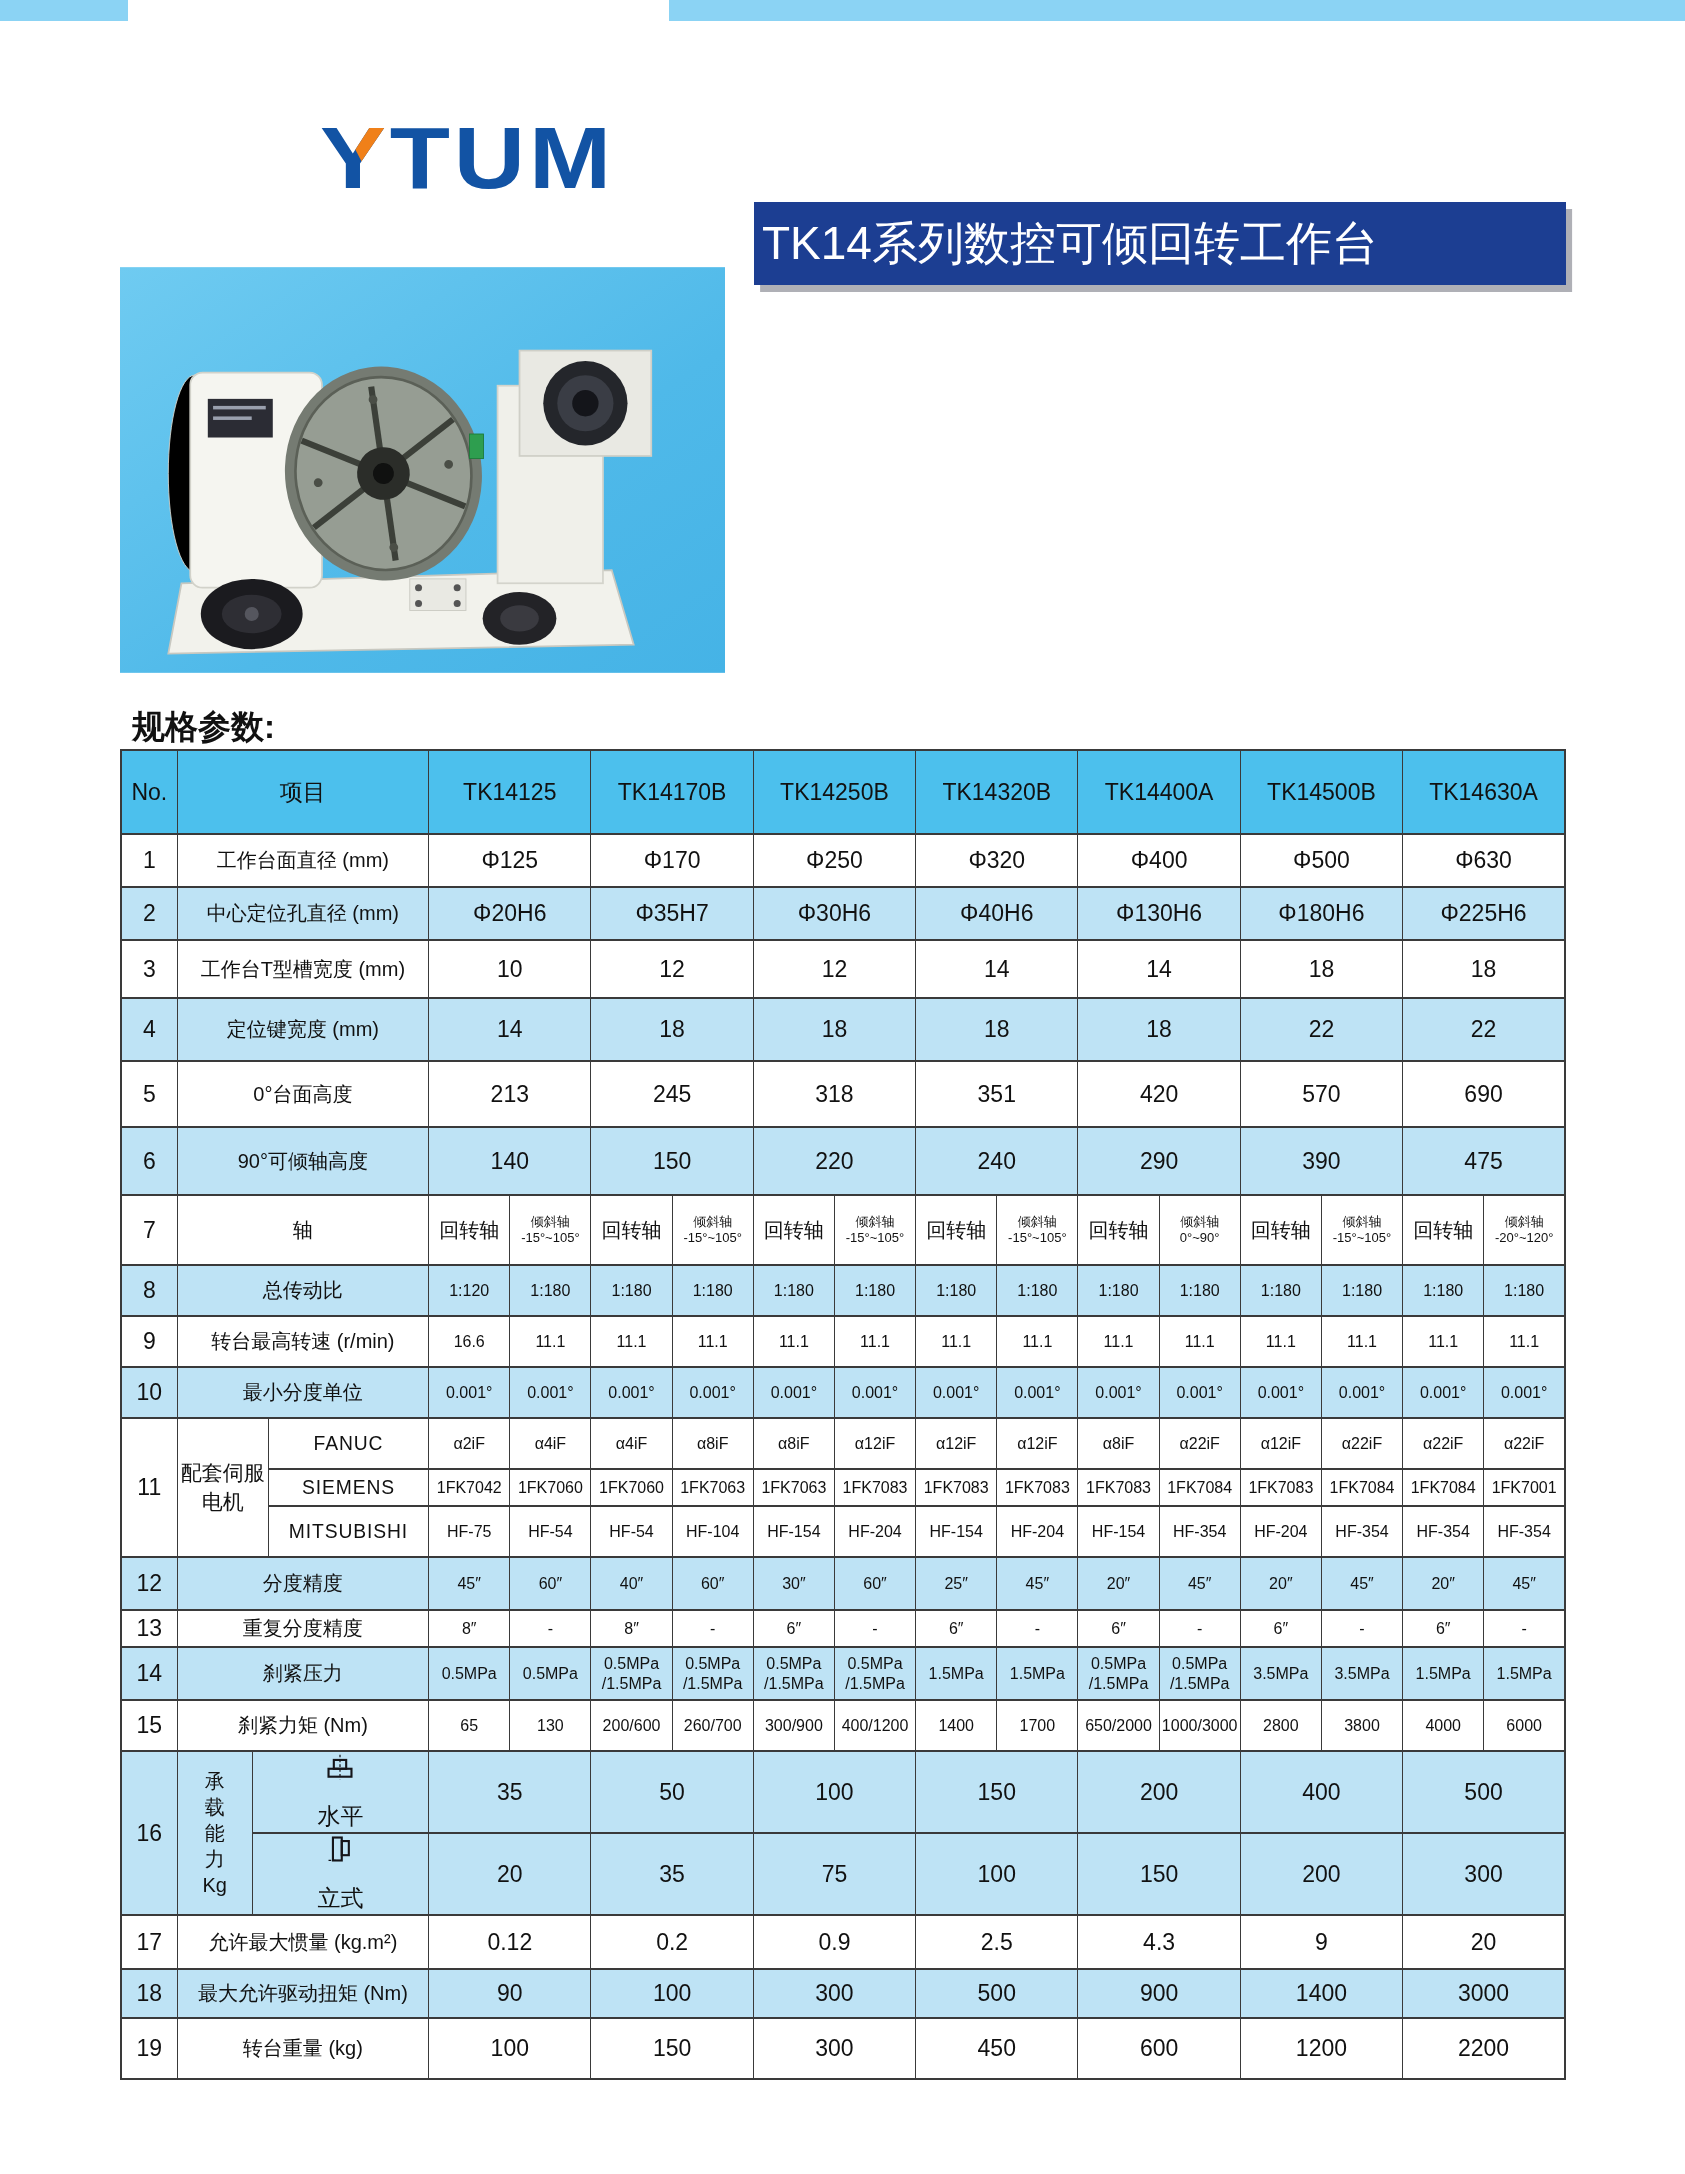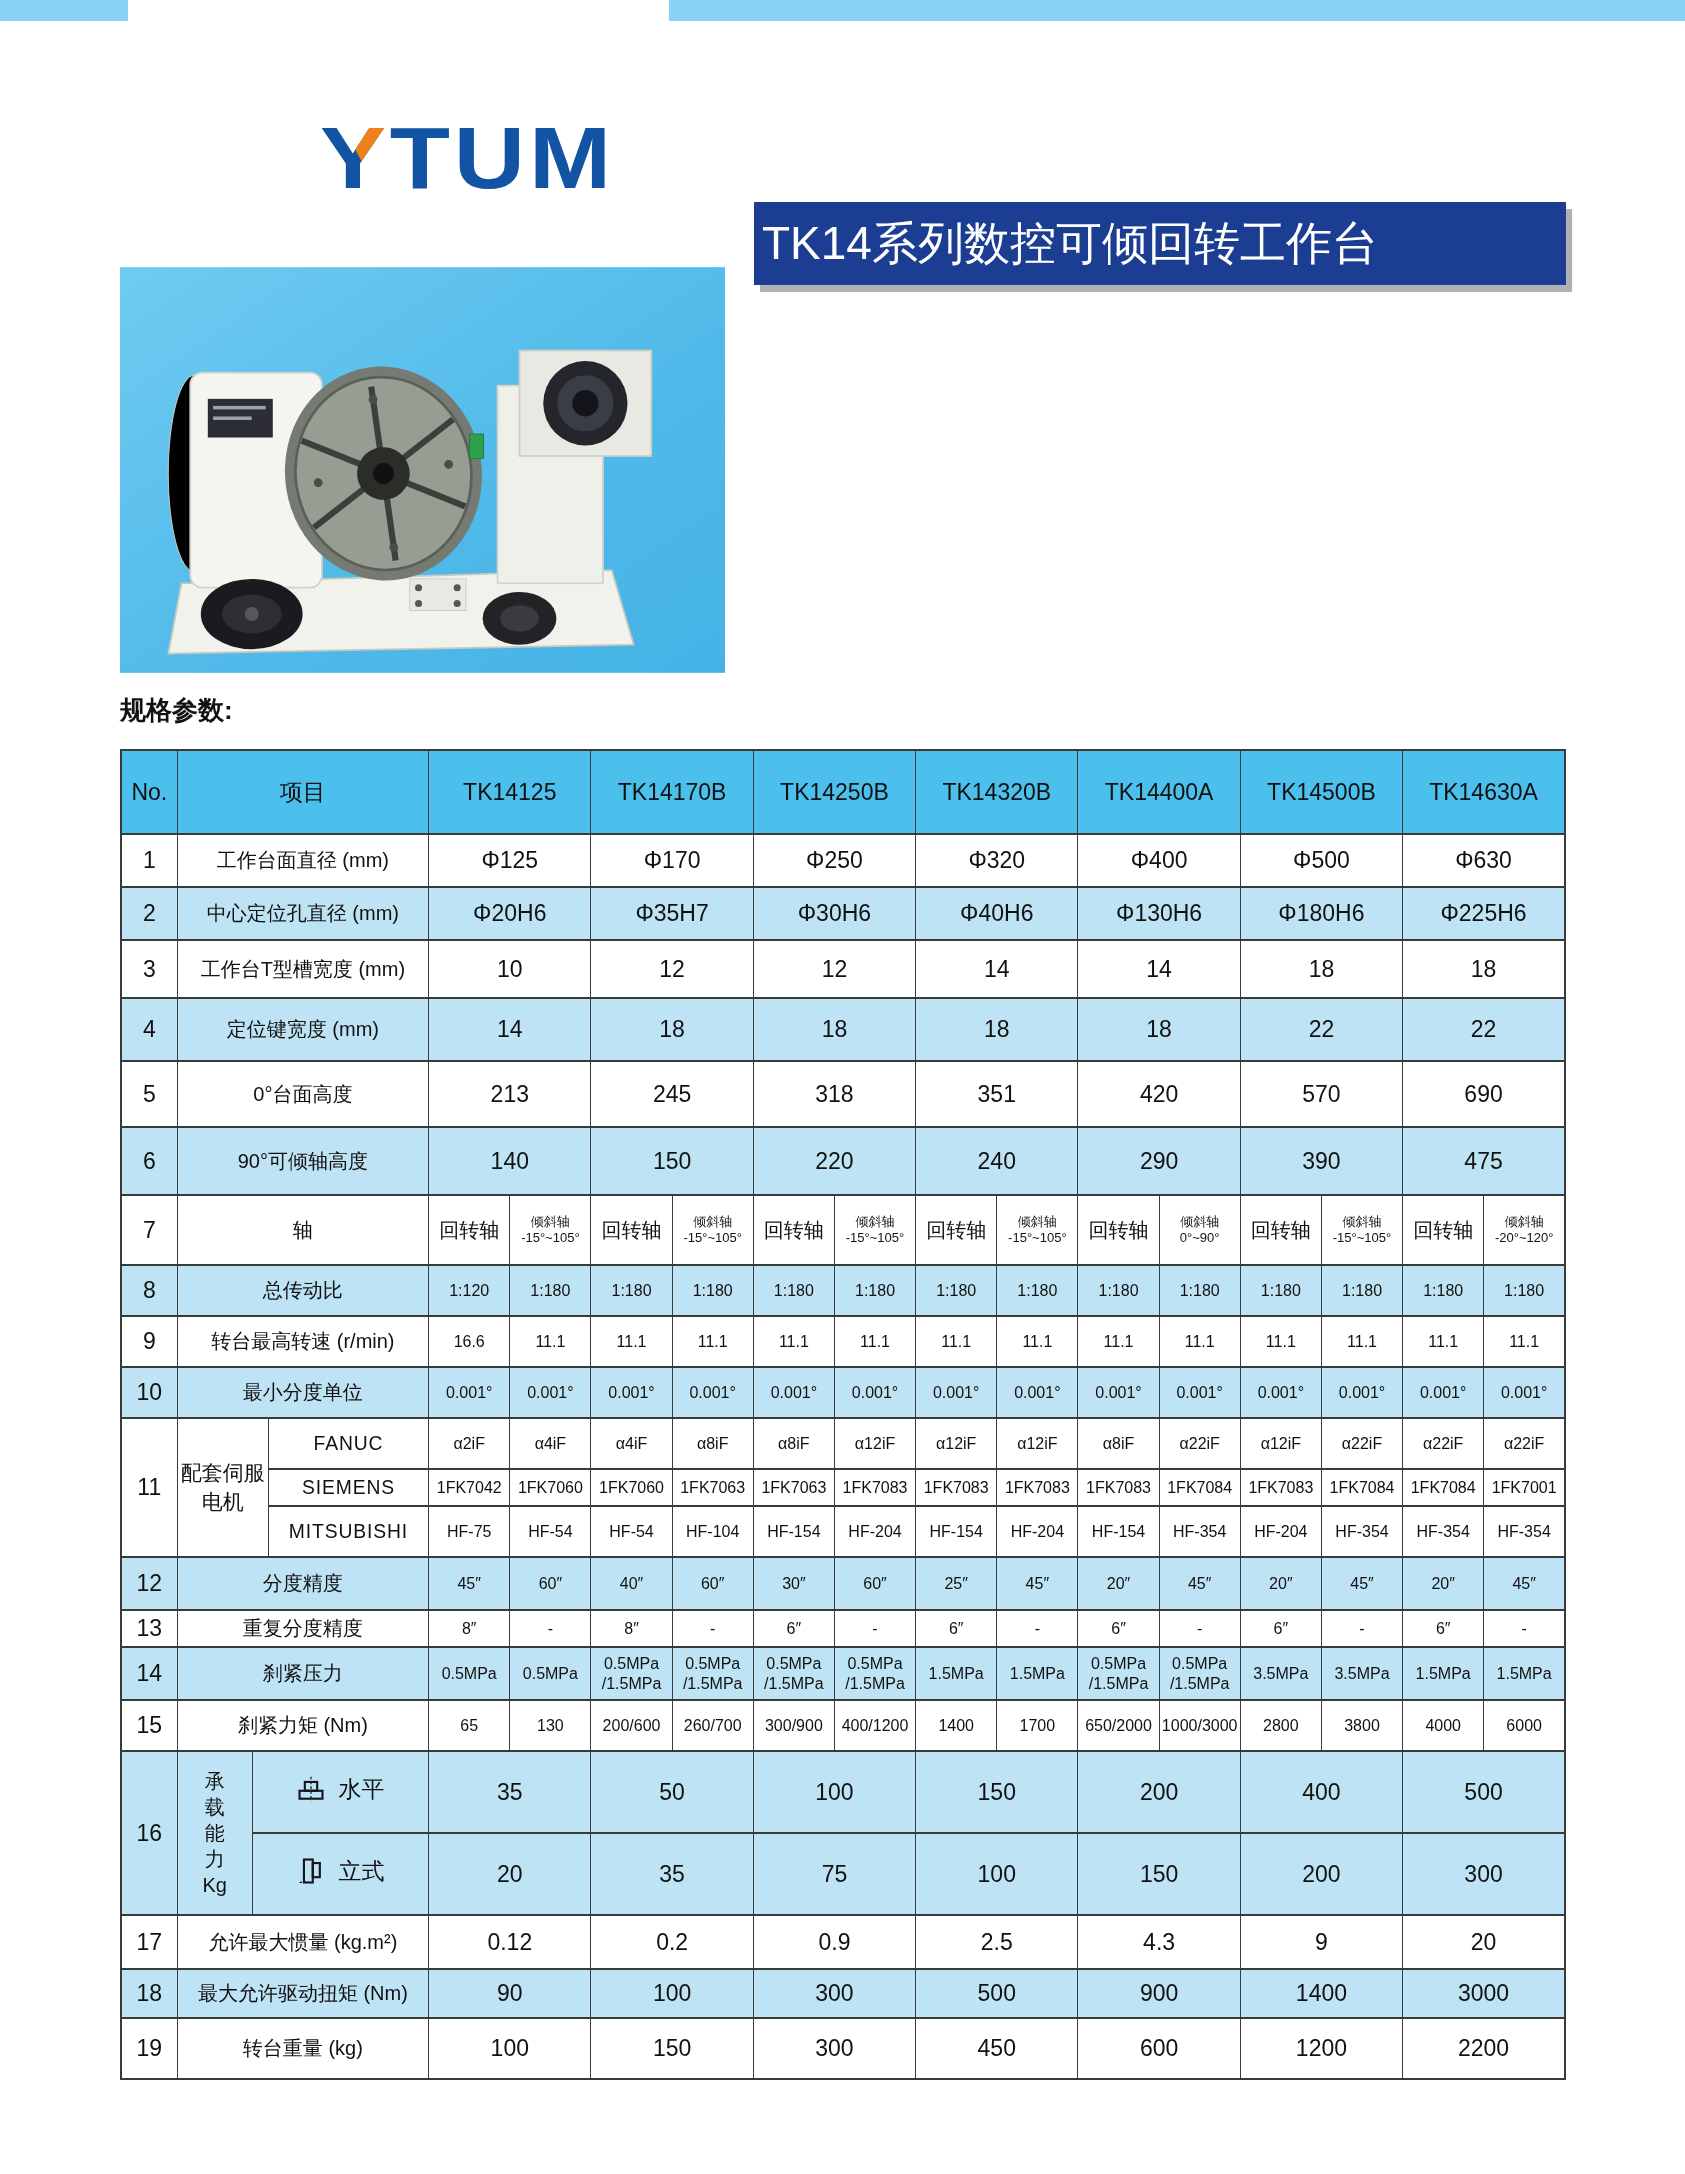--- a/index.html
+++ b/index.html
@@ -32,41 +32,41 @@
   .photo{position:absolute;left:120px;top:267px;width:605px;height:406px;}
   .photo svg{display:block;}
 
   
   .banner{position:absolute;left:754px;top:202px;width:812px;height:83px;
           background:var(--c-navy);box-shadow:6.1px 7px 0 rgba(110,112,122,.55);
           color:#fff;font-weight:normal;font-size:46px;line-height:83px;
           padding-left:8px;box-sizing:border-box;white-space:nowrap;}
 
   
-  .section-heading{position:absolute;left:120px;top:693px;font-size:26px;
-                   font-weight:bold;color:#111;margin:0;}
+  .section-heading{position:absolute;left:120px;top:693px;font-size:33px;
+                   font-weight:bold;color:#111;margin:12px;}
   table.spec{position:absolute;left:120px;top:749px;width:1446px;
              border-collapse:collapse;table-layout:fixed;
              border:2.6px solid var(--c-border);}
   table.spec th,table.spec td{border:1.8px solid var(--c-border);
              border-top-width:2.6px;border-bottom-width:2.6px;
              text-align:center;vertical-align:middle;padding:0;overflow:hidden;}
   table.spec th{background:var(--c-header);font-weight:normal;font-size:23px;height:82px;}
   tr.shade td{background:var(--c-shade);}
   td.no{font-size:23px;}
   td.label{font-size:20px;letter-spacing:0;}
   td.val-lg{font-size:23px;white-space:pre-line;}
   td.val-sm{font-size:16px;white-space:pre-line;line-height:1.2;}
   td.axis-rot{font-size:20px;}
   td.axis-tilt{font-size:13px;line-height:1.25;}
   td.brand{font-size:19.3px;letter-spacing:0.9px;}
   td.motor-label{font-size:21px;line-height:1.35;padding:0 10.5px;}
   td.cap-label{font-size:20px;line-height:1.3;white-space:pre-line;}
   td.cap-sub{font-size:23px;}
-  .cap-wrap{display:flex;align-items:flex-start;justify-content:center;gap:12.3px;}
+  .cap-wrap{display:flex;align-items:center;justify-content:center;gap:12.3px;flex-direction:column;}
   .cap-wrap svg{flex:0 0 auto;}
 </style>
 </head>
 <body>
 
 <div class="page">
 
   <div class="bar bar-left"></div>
   <div class="bar bar-right"></div>
 

